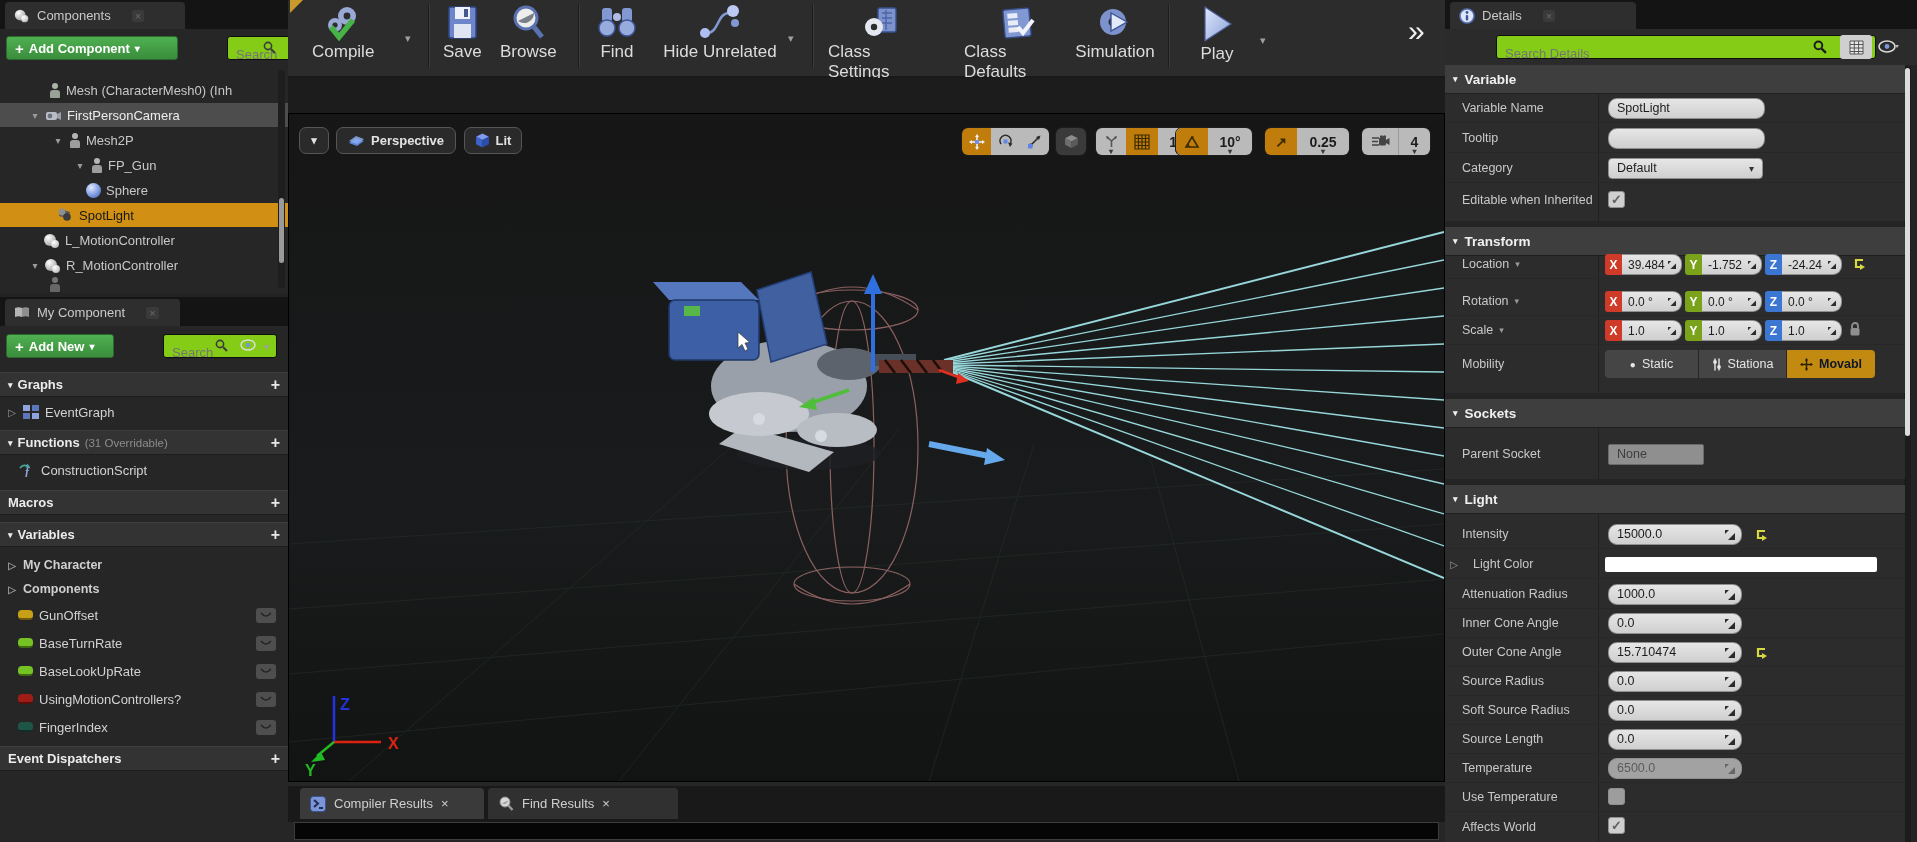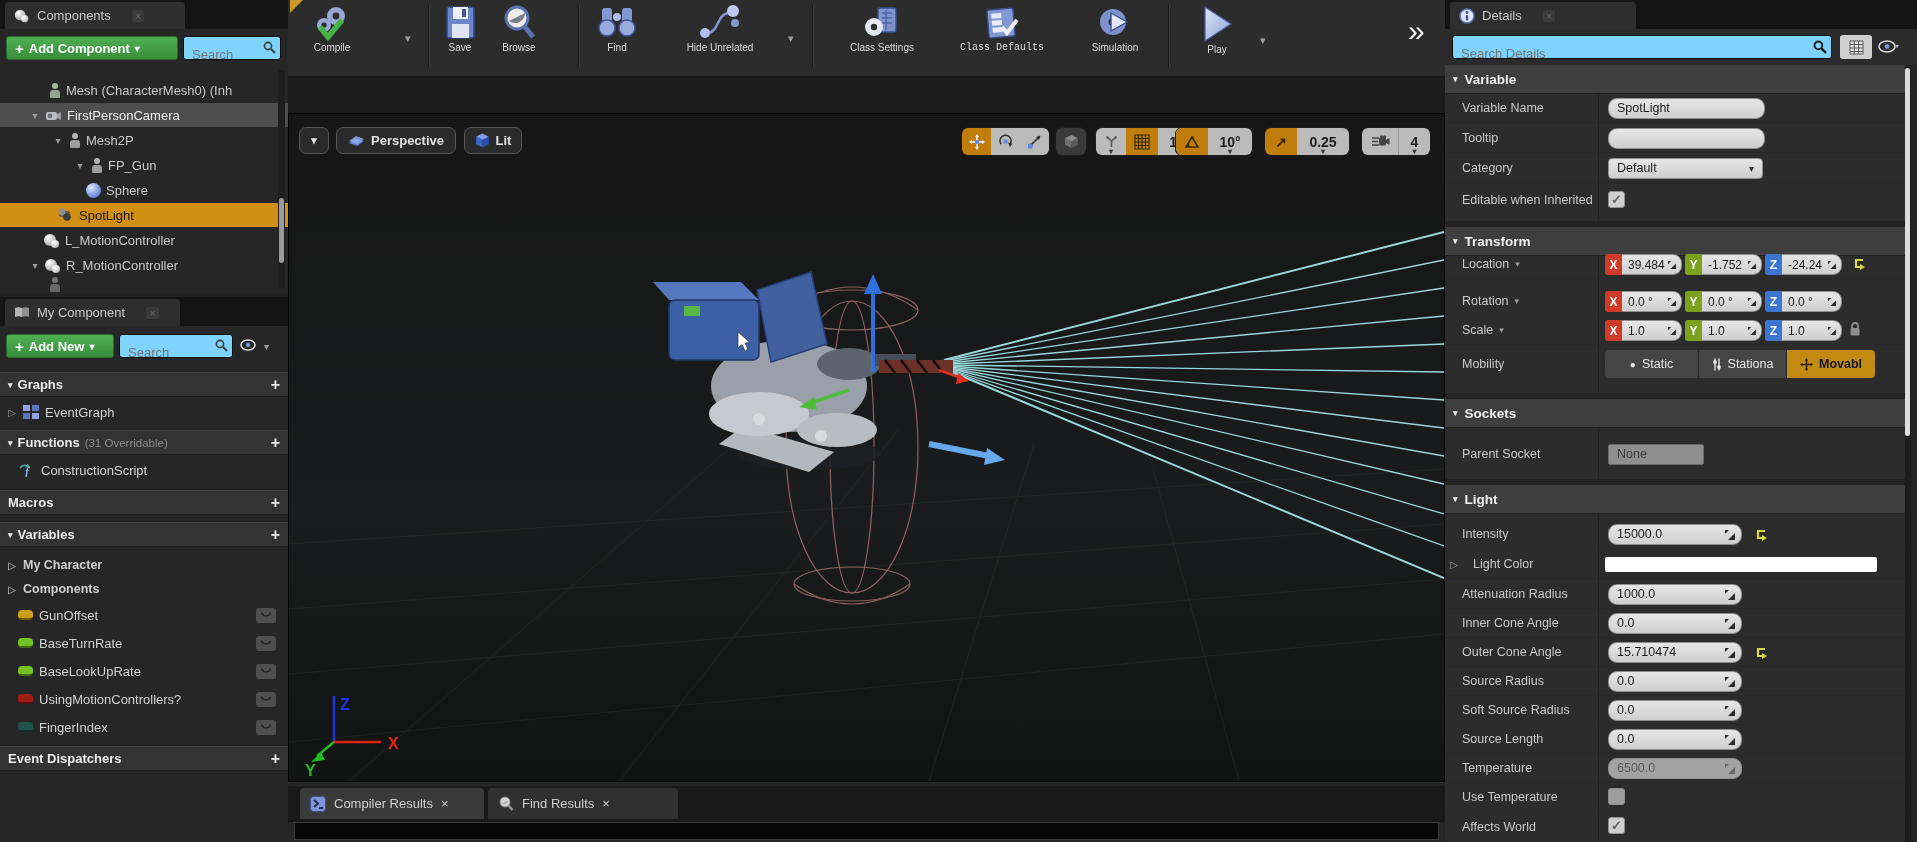--- a/index.html
+++ b/index.html
@@ -9,22 +9,22 @@
   
   .well{position:absolute;background:#141414;}
   .ptab{position:absolute;display:flex;align-items:center;gap:7px;background:#2e2e2e;
         border-radius:4px 4px 0 0;padding:0 9px;height:27px;font-size:13px;color:#c9c9c9;box-sizing:border-box;}
   .ptab .tx{color:#6a6a6a;font-size:11px;margin-left:14px;background:#3a3a3a;border-radius:2px;padding:0 3px;line-height:12px;}
   
   .lpanel{position:absolute;left:0;width:288px;background:#262626;overflow:hidden;}
   .greenbtn{position:absolute;display:flex;align-items:center;gap:5px;background:linear-gradient(#4fb051,#3a8d3c);
         border:1px solid #2a6b2c;border-radius:3px;color:#fff;font-weight:bold;font-size:13px;padding:0 8px;height:24px;box-sizing:border-box;}
   .greenbtn .plus{font-size:15px;}
-  .searchbox{position:absolute;background:#7dd3fc;border:1px solid #0e0e0e;border-radius:3px;height:24px;box-sizing:border-box;
-        color:#555;font-size:13px;padding:12px 22px 0 8px;font-family:"Liberation Sans",sans-serif;width:100%;}
+  .searchbox{position:absolute;background:#84cc16;border:1px solid #0e0e0e;border-radius:3px;height:24px;box-sizing:border-box;
+        color:#555;font-size:13px;padding:12px 22px 0 8px;font-family:"Liberation Sans",sans-serif;width:100%;margin-left:44px;}
   .sbwrap{position:absolute;}
   .sbwrap svg{position:absolute;right:5px;top:5px;}
   .crow{position:absolute;left:0;right:10px;height:24px;display:flex;align-items:center;color:#c8c8c8;font-size:13px;gap:5px;}
   .crow.hl{background:#4d4d4d;color:#ededed;right:10px;}
   .crow.sel{background:#d19014;color:#161616;font-weight:normal;}
   .exp{color:#9a9a9a;font-size:10px;width:10px;text-align:center;flex:none;}
   .fig{width:13px;height:15px;position:relative;flex:none;}
   .fig::before{content:"";position:absolute;left:3.5px;top:0;width:6px;height:6px;border-radius:50%;background:#aab4a6;}
   .fig::after{content:"";position:absolute;left:1.5px;top:7px;width:10px;height:8px;border-radius:3px 3px 1px 1px;background:#98a296;}
   .fig.gray::before{background:#b5b5b5;}  .fig.gray::after{background:#9d9d9d;}
@@ -37,21 +37,21 @@
   
   .lhead{position:absolute;left:0;right:0;height:25px;background:#333333;border-top:1px solid #3e3e3e;border-bottom:1px solid #1d1d1d;
         display:flex;align-items:center;padding:0 8px;font-weight:bold;color:#ececec;font-size:13px;gap:5px;box-sizing:border-box;}
   .lhead .count{font-weight:normal;color:#8d8d8d;font-size:11.5px;}
   .lhead .addplus{margin-left:auto;color:#e8e8e8;font-size:16px;font-weight:bold;}
   .lrow{position:absolute;left:0;right:0;height:24px;display:flex;align-items:center;color:#d2d2d2;font-size:13px;gap:6px;padding-left:7px;box-sizing:border-box;}
   .lrow.bold{font-weight:bold;color:#cfcfcf;font-size:12.5px;}
   .pill{width:15px;height:8px;border-radius:4px;flex:none;border-bottom:2px solid rgba(0,0,0,.45);box-sizing:content-box;}
   .eyebadge{margin-left:auto;margin-right:12px;width:20px;height:15px;background:#4e4e4e;border-radius:3px;display:flex;align-items:center;justify-content:center;flex:none;}
   
-  .tbtn{position:absolute;top:5px;display:flex;flex-direction:column;align-items:center;gap:1px;color:#dcdcdc;font-size:10px;}
+  .tbtn{position:absolute;top:5px;display:flex;flex-direction:column;align-items:center;gap:1px;color:#dcdcdc;font-size:17px;}
   .tsep{position:absolute;top:5px;width:1px;height:62px;background:#1c1c1c;border-right:1px solid #3c3c3c;}
   .tcaret{position:absolute;color:#9f9f9f;font-size:11px;}
   
   .gtab{position:absolute;top:80px;height:33px;display:flex;align-items:center;gap:8px;padding:0 10px;box-sizing:border-box;
         background:#282828;border-radius:4px 4px 0 0;color:#cccccc;}
   .gtab.active{background:linear-gradient(#4a4a4a,#333333);}
   
   .vbtn{position:absolute;height:27px;background:rgba(46,46,46,.88);border:1px solid #565656;border-radius:7px;
         display:flex;align-items:center;justify-content:center;gap:6px;color:#e2e2e2;font-weight:bold;font-size:13px;box-sizing:border-box;}
   .snapgroup{position:absolute;height:27px;display:flex;border-radius:7px;overflow:hidden;border:1px solid #1d1d1d;}
@@ -349,21 +349,21 @@
     <div class="tsep" style="left:524px;"></div>
     <div class="tbtn" style="left:540px;width:108px;">
       <svg width="40" height="36" viewBox="0 0 40 36">
         <rect x="16" y="3" width="18" height="24" rx="2" fill="#7d92cc" stroke="#36508f" stroke-width="1.4"></rect>
         <path d="M20 8 h10 M20 13 h10 M20 18 h10 M24 5 v20" stroke="#4c64a8" stroke-width="1.4"></path>
         <circle cx="12" cy="22" r="9" fill="#e4e7f0"></circle>
           <circle cx="12" cy="22" r="3.2" fill="#2c2c2c"></circle>
       </svg>
       <span>Class Settings</span>
     </div>
-    <div class="tbtn" style="left:660px;width:108px;font-family:Liberation Mono, monospace;">
+    <div class="tbtn" style="left:676px;width:108px;">
       <svg width="40" height="36" viewBox="0 0 40 36">
         <rect x="6" y="4" width="26" height="28" rx="2" fill="#8298d2" stroke="#36508f" stroke-width="1.4" transform="rotate(-5 19 18)"></rect>
         <rect x="10" y="8" width="10" height="5" fill="#e8ecf8" transform="rotate(-5 19 18)"></rect>
         <rect x="10" y="15" width="10" height="5" fill="#e8ecf8" transform="rotate(-5 19 18)"></rect>
         <rect x="10" y="22" width="10" height="5" fill="#e8ecf8" transform="rotate(-5 19 18)"></rect>
         <path d="M20 22 l5 6 10-13" stroke="#f2f4fa" stroke-width="4" fill="none"></path>
       </svg>
       <span>Class Defaults</span>
     </div>
     <div class="tbtn" style="left:782px;width:90px;">

